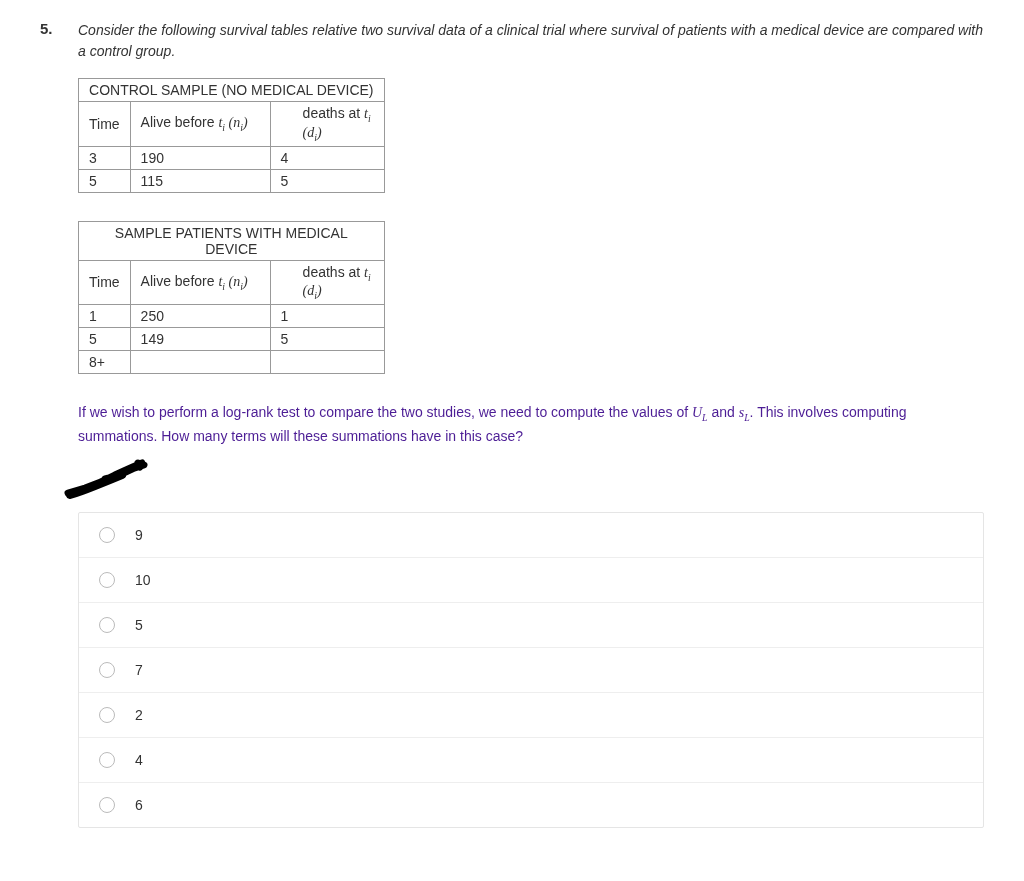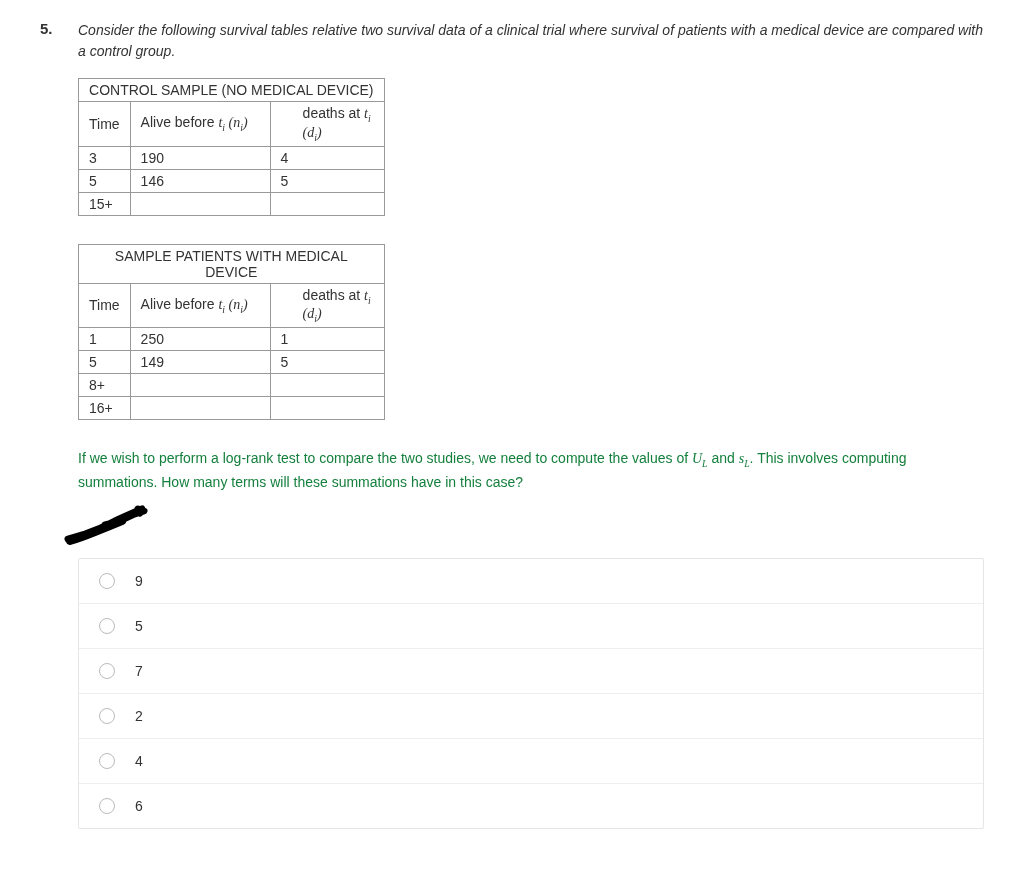--- a/index.html
+++ b/index.html
@@ -54,21 +54,21 @@
     }
     .survival-table .col-alive {
       width: 140px;
       margin-top: 35px;
     }
     .survival-table .col-deaths {
       width: 114px;
       padding-left: 32px;
     }
     .question-followup {
-      color: #15803d;
+      color: #4c1d95;
       line-height: 1.5;
       margin-top: 4px;
       margin-bottom: 4px;
     }
     .ital {
       font-style: italic;
       font-family: "Times New Roman", serif;
     }
     .sub {
       font-size: 0.7em;
@@ -126,27 +126,22 @@
           <span>deaths at </span><span class="ital">t</span><span class="ital sub">i</span><span class="ital"> (d</span><span class="ital sub">i</span><span class="ital">)</span>
         </td>
       </tr>
       <tr>
             <td>3</td>
             <td>190</td>
             <td>4</td>
           </tr>
       <tr>
             <td>5</td>
-            <td>146</td>
-            <td>5</td>
-          </tr>
-      <tr>
-            <td>15+</td>
-            <td></td>
-            <td></td>
+            <td>115</td>
+            <td>5</td>
           </tr>
     </tbody>
       </table>
 
     <table class="survival-table">
       <tbody>
           <tr class="title-row">
         <td colspan="3">SAMPLE PATIENTS WITH MEDICAL DEVICE</td>
       </tr>
       <tr class="header-row">
@@ -163,25 +158,20 @@
             <td>250</td>
             <td>1</td>
           </tr>
       <tr>
             <td>5</td>
             <td>149</td>
             <td>5</td>
           </tr>
       <tr>
             <td>8+</td>
-            <td></td>
-            <td></td>
-          </tr>
-      <tr>
-            <td>16+</td>
             <td></td>
             <td></td>
           </tr>
     </tbody>
       </table>
 
     <p class="question-followup">
       <span>If we wish to perform a log-rank test to compare the two studies, we need to compute the values of </span><span class="ital">U</span><span class="ital sub">L</span><span> and </span><span class="ital">s</span><span class="ital sub">L</span><span>. This involves computing summations. How many terms will these summations have in this case?</span>
     </p>
 
@@ -192,20 +182,24 @@
       </svg>
     </div>
 
     <div class="options-container">
       <div class="option-row">
         <div class="radio-circle"></div>
         <span class="option-label">9</span>
       </div>
       <div class="option-row">
         <div class="radio-circle"></div>
+        <span class="option-label">10</span>
+      </div>
+      <div class="option-row">
+        <div class="radio-circle"></div>
         <span class="option-label">5</span>
       </div>
       <div class="option-row">
         <div class="radio-circle"></div>
         <span class="option-label">7</span>
       </div>
       <div class="option-row">
         <div class="radio-circle"></div>
         <span class="option-label">2</span>
       </div>

